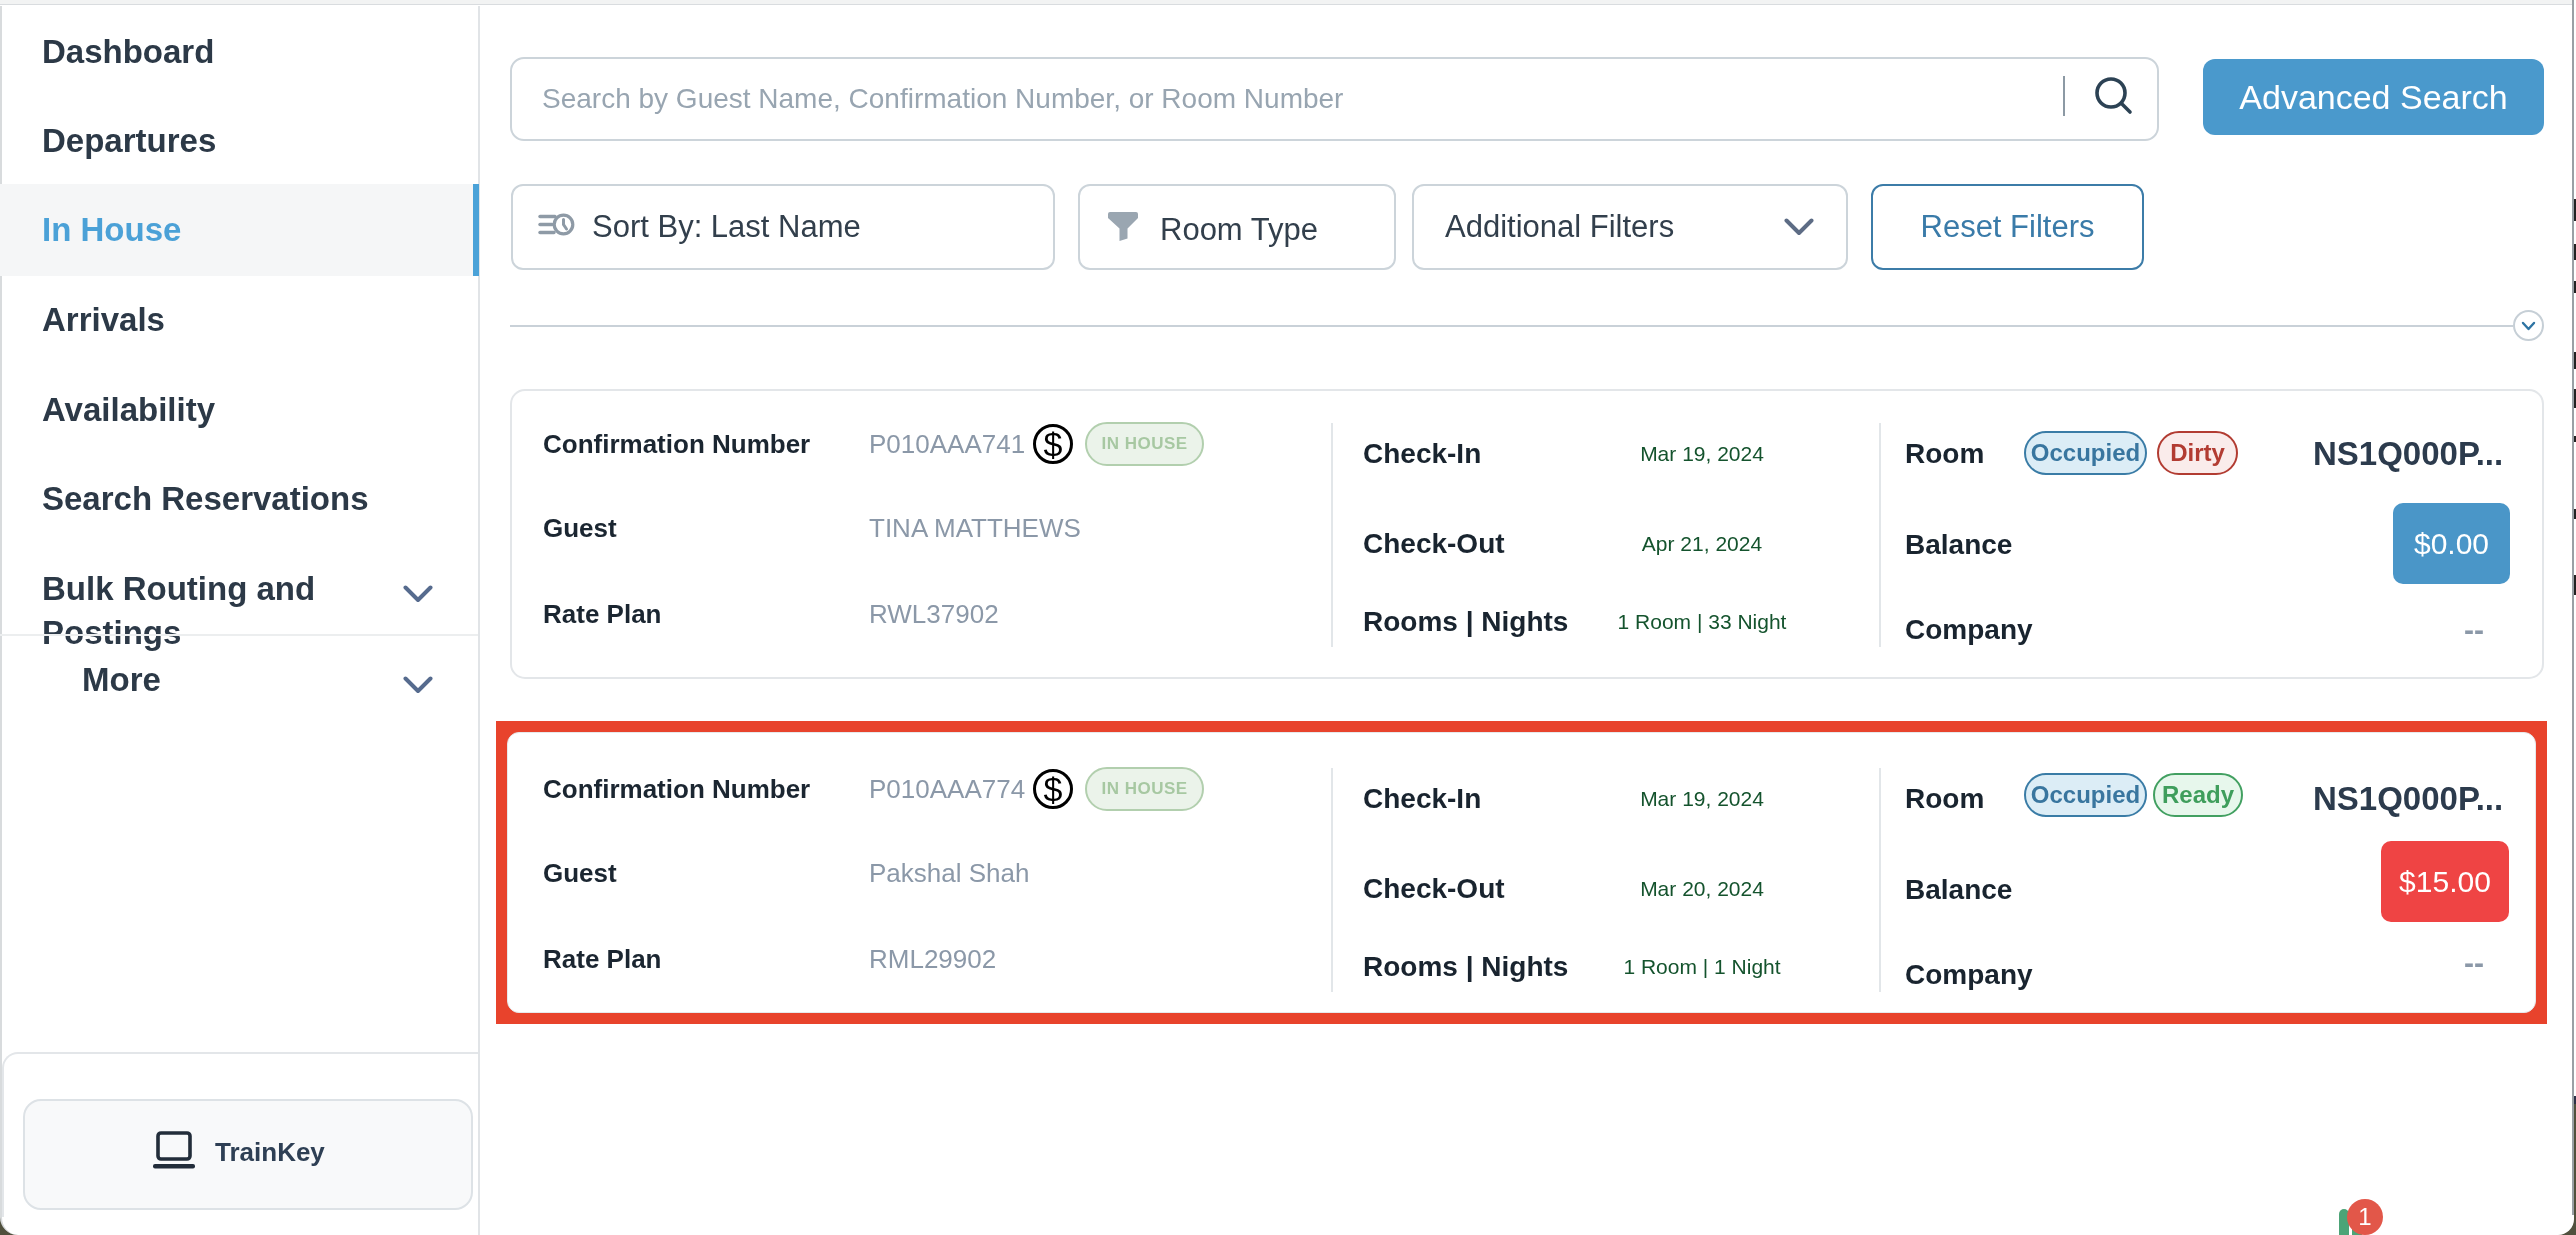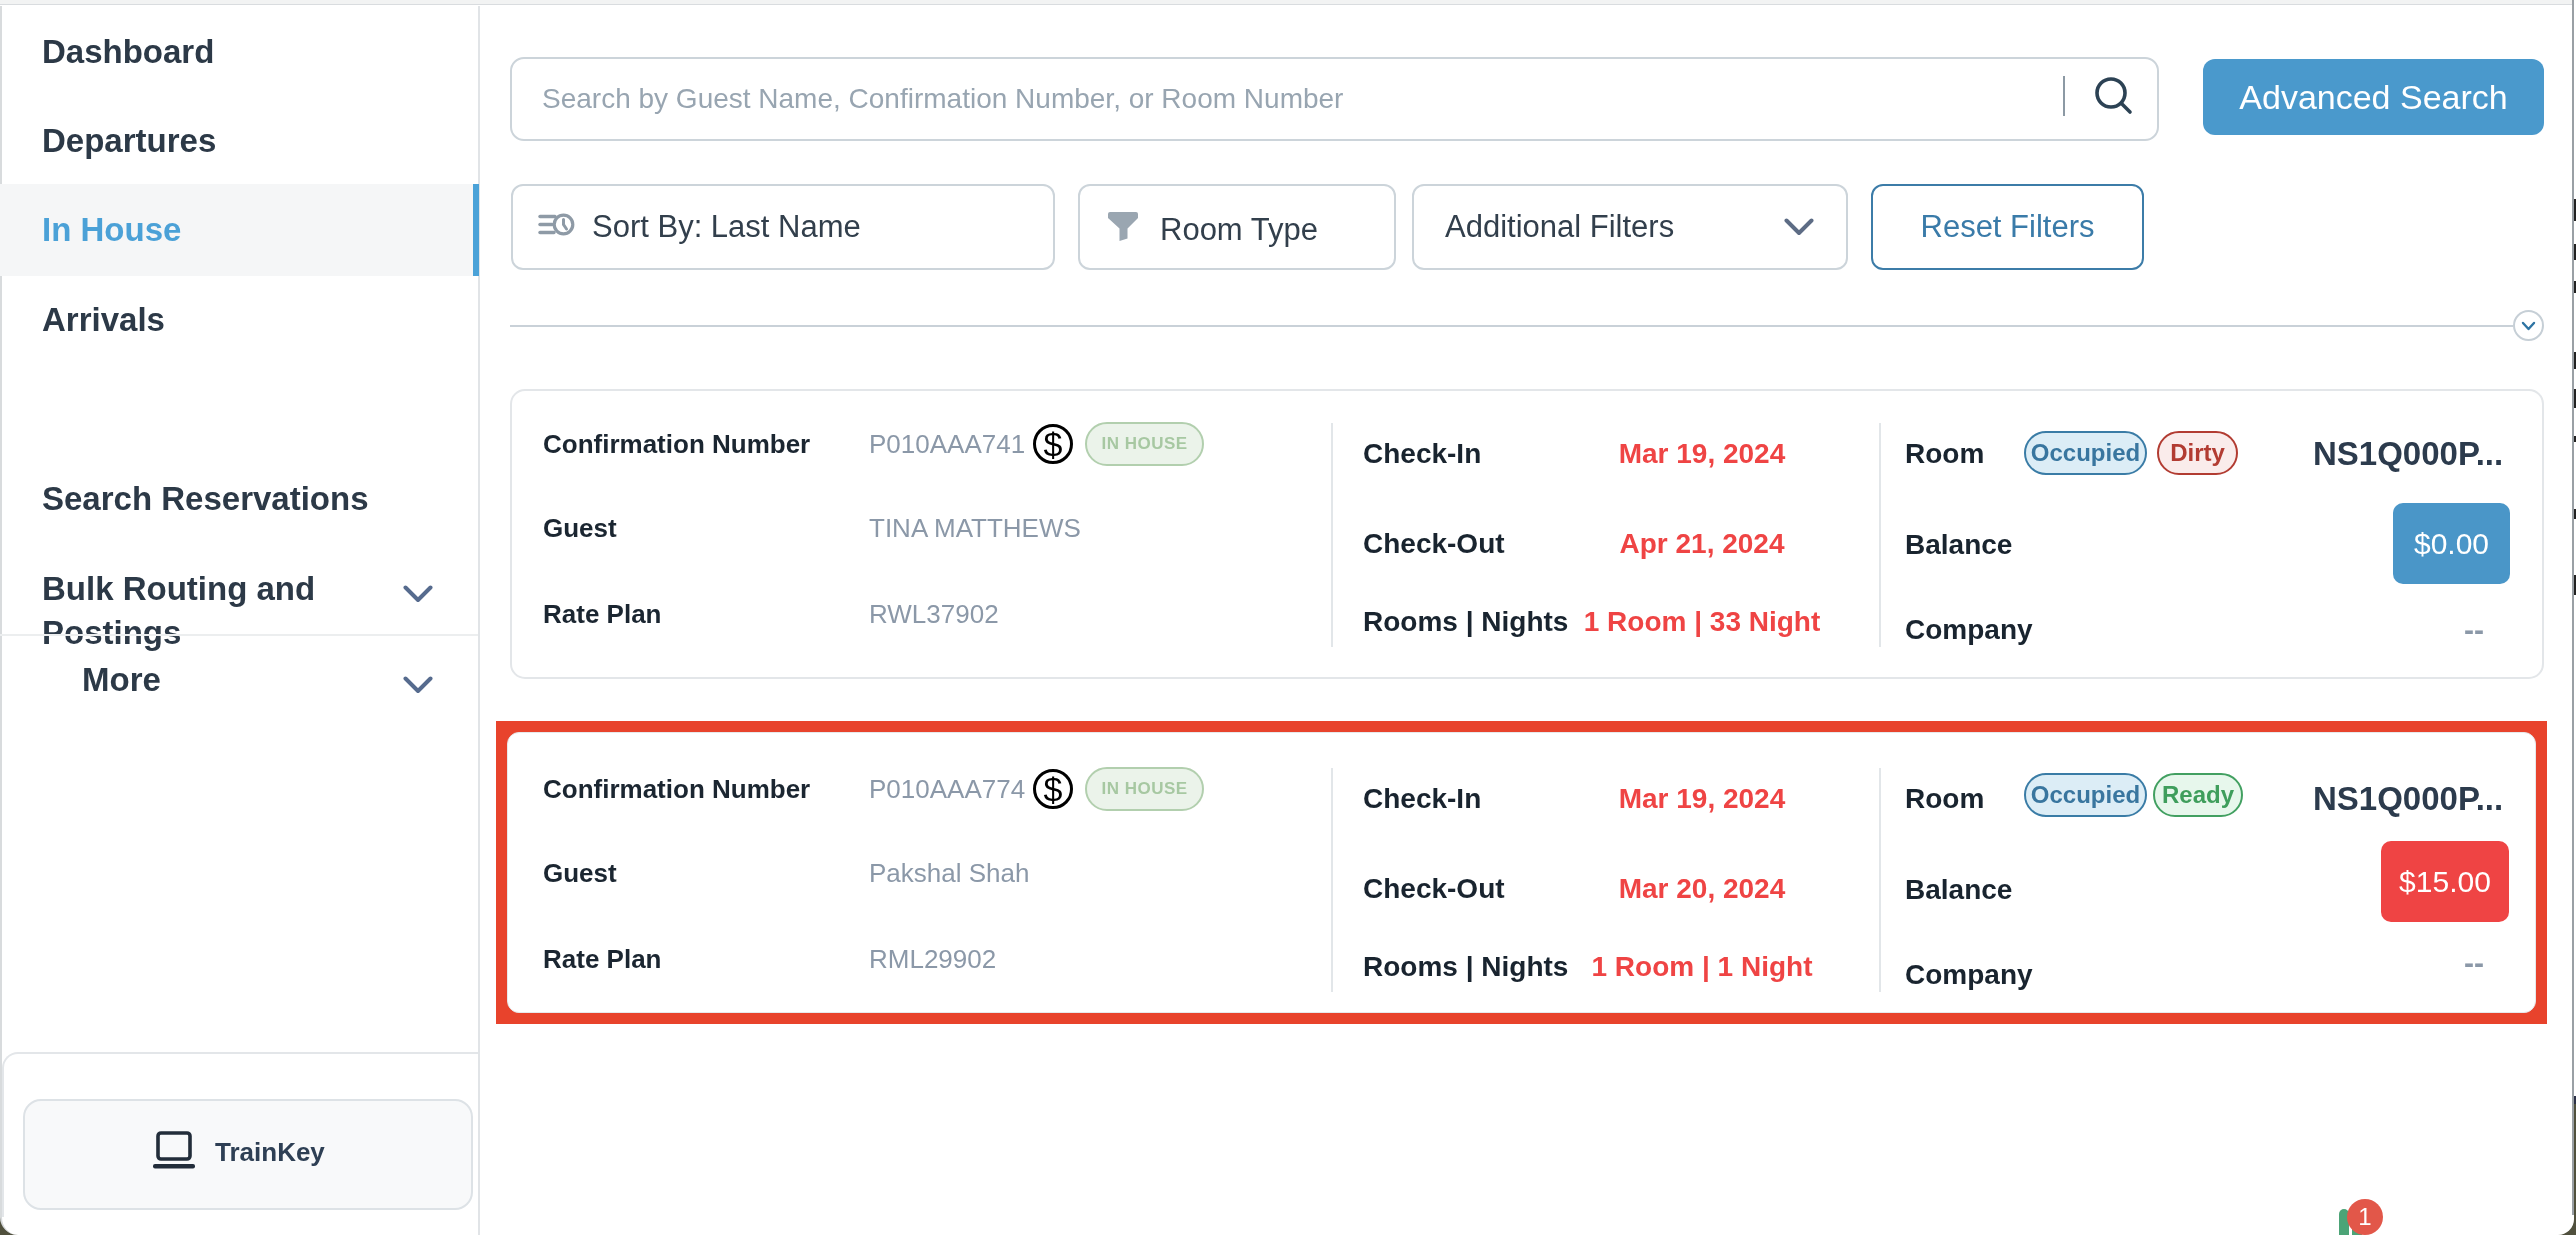--- a/index.html
+++ b/index.html
@@ -1,39 +1,40 @@
 <!DOCTYPE html>
 <html><head>
 <meta charset="utf-8">
 <style>
   * { margin:0; padding:0; box-sizing:border-box; }
   .nav { left:42px; width:418px; height:44px; line-height:44px; font-size:33px; font-weight:700; color:#2c3947; }
   .lblA { font-size:26px; font-weight:700; color:#1b2631; height:40px; line-height:40px; }
   .lblB { font-size:28px; font-weight:700; color:#19242f; height:44px; line-height:44px; }
   .valA { font-size:26px; font-weight:400; color:#8b98a8; height:40px; line-height:40px; }
-  .valB { font-size:28px; font-weight:700; color:#ef4444; height:44px; line-height:44px; text-align:center; }
+  .valB { font-size:21px; font-weight:400; color:#14532d; height:44px; line-height:44px; text-align:center; }
   .pill { border-radius:24px; text-align:center; font-weight:700; }
   html,body { width:2576px; height:1235px; overflow:hidden; }
   body { font-family:"Liberation Sans", sans-serif; background:#50503d; }
   #page { position:absolute; left:0; top:0; width:2576px; height:1235px; background:#fff; }
   .abs { position:absolute; }
 </style>
 </head>
 <body>
 <div id="page">
 
   <div class="abs" style="left:0;top:0;width:2576px;height:5px;background:#f2f3f3;border-bottom:1px solid #d9dcdf;"></div>
 
   <div class="abs" id="sidebar" style="left:0;top:6px;width:480px;height:1229px;background:#fff;border-right:2px solid #e1e4e7;border-left:2px solid #d8dbdd;"></div>
   <div class="abs nav" style="top:30px;">Dashboard</div>
   <div class="abs nav" style="top:119px;">Departures</div>
   <div class="abs" style="left:0;top:184px;width:478px;height:92px;background:#f5f6f7;"></div>
   <div class="abs" style="left:473px;top:184px;width:6px;height:92px;background:#4aa2d8;"></div>
   <div class="abs nav" style="top:208px;color:#4ba1d7;">In House</div>
   <div class="abs nav" style="top:298px;">Arrivals</div>
+  <div class="abs nav" style="top:388px;">Availability</div>
   <div class="abs nav" style="top:477px;">Search Reservations</div>
   <div class="abs nav" style="top:567px;">Bulk Routing and Postings</div>
   <svg class="abs" style="left:403px;top:585px;" width="30" height="20" viewBox="0 0 30 20">
       <polyline points="2.5,2.5 15,15 27.5,2.5" fill="none" stroke="#566b8e" stroke-width="4" stroke-linecap="round" stroke-linejoin="round"></polyline>
     </svg>
   <div class="abs" style="left:0;top:634px;width:478px;height:2px;background:#eceeef;"></div>
   <div class="abs nav" style="top:658px;margin-left:40px;">More</div>
   <svg class="abs" style="left:403px;top:676px;" width="30" height="20" viewBox="0 0 30 20">
       <polyline points="2.5,2.5 15,15 27.5,2.5" fill="none" stroke="#566b8e" stroke-width="4" stroke-linecap="round" stroke-linejoin="round"></polyline>
     </svg>

